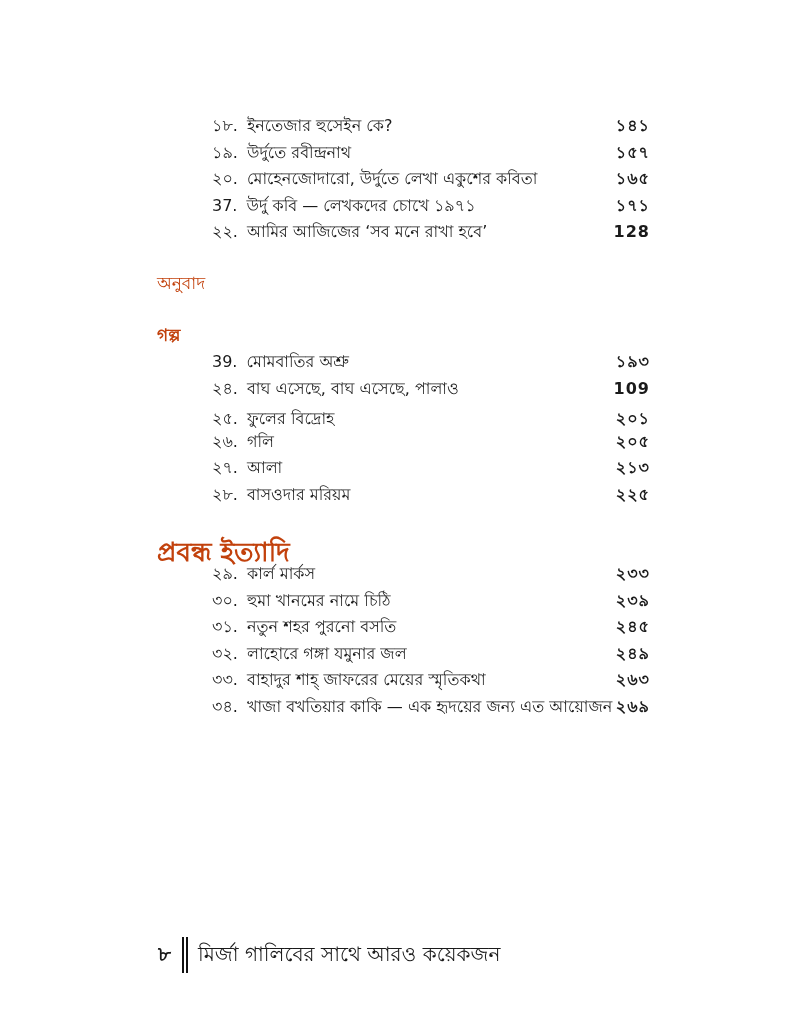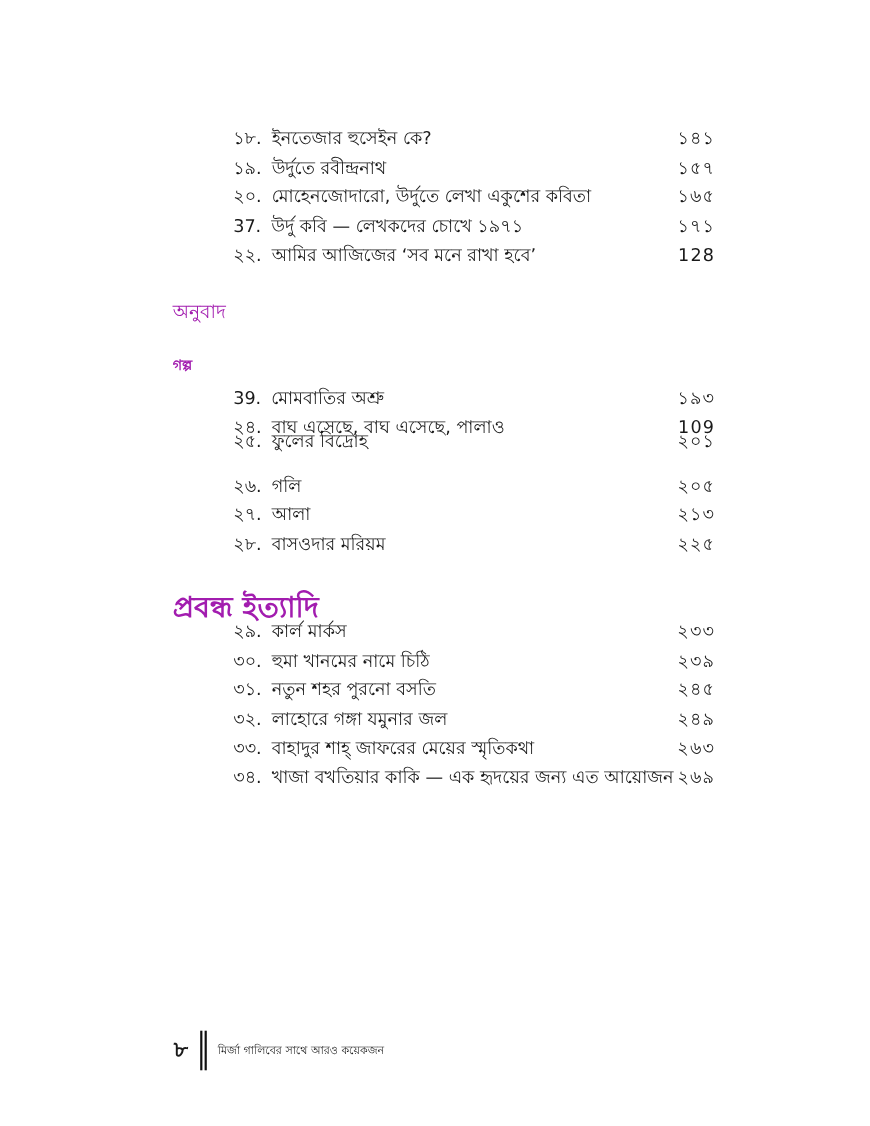--- a/index.html
+++ b/index.html
@@ -7,39 +7,39 @@
     width: 791px; height: 1024px; position: relative; overflow: hidden;
     font-family: "DejaVu Sans", sans-serif; color: #1a1a1a;
   }
   .toc-row {
     position: absolute; left: 180px; width: 470px; height: 26px;
     font-size: 16px; line-height: 26px; white-space: nowrap;
   }
   .toc-row .num { display: inline-block; margin-left: 32px; }
   .toc-row .title { display: inline-block; margin-left: 4px; }
   .toc-row .page {
-    position: absolute; right: 0; top: 0; text-align: center; letter-spacing: 1px;
+    position: absolute; right: 0; top: 0; text-align: center; letter-spacing: 1px; font-weight: bold;
   }
   .heading {
-    position: absolute; left: 157px; white-space: nowrap; color: #a21caf;
+    position: absolute; left: 157px; white-space: nowrap; color: #c2410c;
   }
   .h-section { font-size: 17px; font-weight: normal; }
-  .h-sub { font-size: 13px; font-weight: bold; }
+  .h-sub { font-size: 17px; font-weight: bold; }
   .h-sub-large { font-size: 26px; font-weight: bold; }
   .footer {
     position: absolute; left: 158px; top: 936px; height: 38px;
     display: flex; align-items: center; white-space: nowrap;
   }
   .footer .folio { font-size: 20px; font-weight: bold; width: 22px; }
   .footer .bars {
     display: inline-block; width: 6px; height: 36px;
     border-left: 2px solid #111; border-right: 2px solid #111;
     margin-left: 2px; margin-right: 10px; box-sizing: border-box;
   }
-  .footer .book-title { font-size: 10px; }
+  .footer .book-title { font-size: 20px; }
 </style>
 </head>
 <body>
 
 <div class="toc-row" style="top:113px">
   <span class="num">১৮.</span>
   <span class="title">ইনতেজার হুসেইন কে?</span>
   <span class="page">১৪১</span>
 </div>
 <div class="toc-row" style="top:139.5px">
@@ -70,21 +70,21 @@
 <div class="toc-row" style="top:349px">
   <span class="num">39.</span>
   <span class="title">মোমবাতির অশ্রু</span>
   <span class="page">১৯৩</span>
 </div>
 <div class="toc-row" style="top:375.5px">
   <span class="num">২৪.</span>
   <span class="title">বাঘ এসেছে, বাঘ এসেছে, পালাও</span>
   <span class="page">109</span>
 </div>
-<div class="toc-row" style="top:388px">
+<div class="toc-row" style="top:406px">
   <span class="num">২৫.</span>
   <span class="title">ফুলের বিদ্রোহ</span>
   <span class="page">২০১</span>
 </div>
 <div class="toc-row" style="top:428.5px">
   <span class="num">২৬.</span>
   <span class="title">গলি</span>
   <span class="page">২০৫</span>
 </div>
 <div class="toc-row" style="top:455px">

